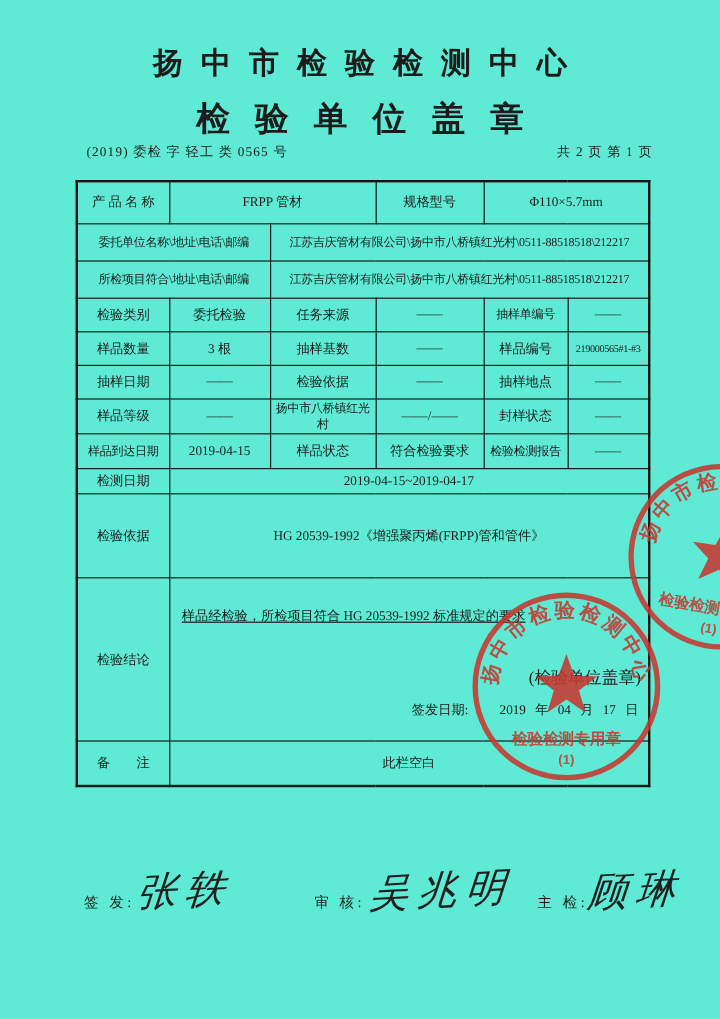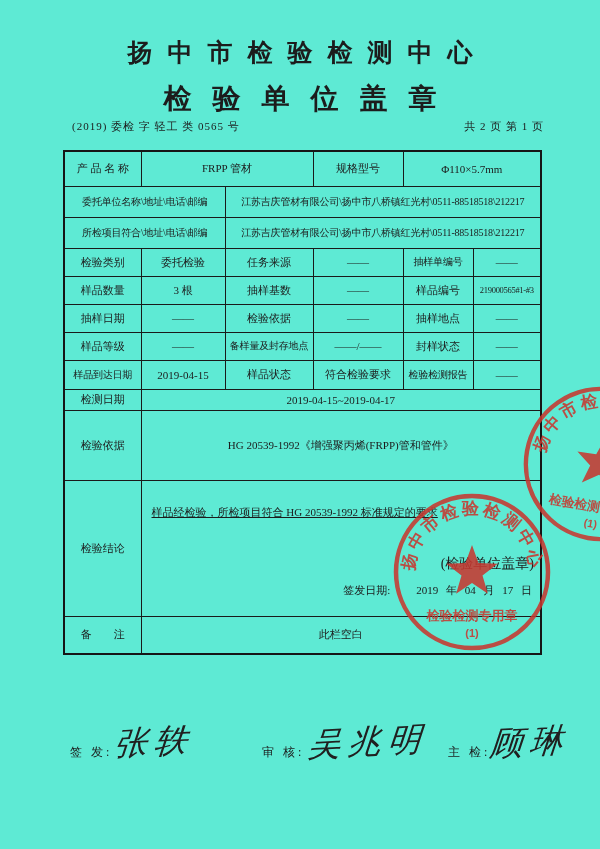--- a/index.html
+++ b/index.html
@@ -106,21 +106,21 @@
       <td>抽样日期</td>
       <td>——</td>
       <td>检验依据</td>
       <td>——</td>
       <td>抽样地点</td>
       <td>——</td>
     </tr>
     <tr style="height:28px">
       <td>样品等级</td>
       <td>——</td>
-      <td class="small">备样量及封存地点</td>
+      <td class="small">扬中市八桥镇红光村</td>
       <td>——/——</td>
       <td>封样状态</td>
       <td>——</td>
     </tr>
     <tr style="height:29px">
       <td class="small">样品到达日期</td>
       <td>2019-04-15</td>
       <td>样品状态</td>
       <td>符合检验要求</td>
       <td class="small">检验检测报告</td>

